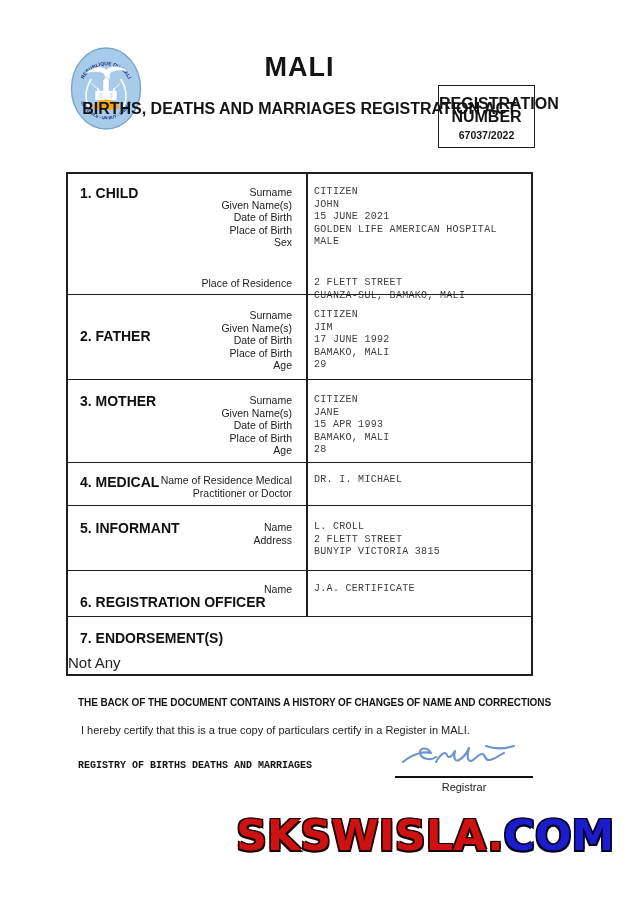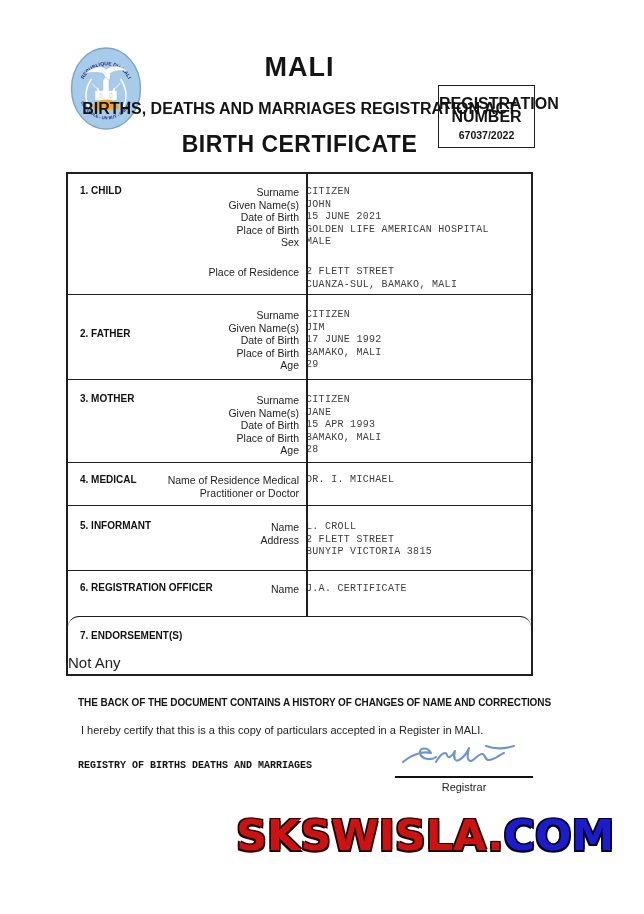--- a/index.html
+++ b/index.html
@@ -18,38 +18,38 @@
   .reg-box{position:absolute;left:438px;top:85px;width:97px;height:63px;
     border:1.5px solid #1f1f1f;box-sizing:border-box;text-align:center;}
   .reg-label{margin-top:12px;font-size:16px;font-weight:bold;line-height:12.5px;white-space:pre-line;color:#141414;}
   .reg-number{margin-top:6px;font-size:10.5px;font-weight:bold;color:#141414;}
   
   .cert-table{position:absolute;left:66px;top:172px;width:467px;
     border:2px solid #1f1f1f;box-sizing:border-box;background:#fff;}
   .row{position:relative;box-sizing:border-box;}
   .row.bt{border-top:1.5px solid #1f1f1f;}
   .vdivider{position:absolute;left:238px;top:0;bottom:0;width:1.5px;background:#1f1f1f;}
-  .sec-title{position:absolute;left:12px;font-size:10px;font-weight:bold;color:#101010;white-space:nowrap;}
+  .sec-title{position:absolute;left:12px;font-size:14px;font-weight:bold;color:#101010;white-space:nowrap;}
   .fields{box-sizing:border-box;}
   .field{display:flex;align-items:flex-start;}
-  .field.gap{margin-top:17px;}
-  .flabel{flex:none;width:238px;box-sizing:border-box;padding-right:7px;text-align:right;
+  .field.gap{margin-top:28px;}
+  .flabel{flex:none;width:238px;box-sizing:border-box;padding-right:14px;text-align:right;
     font-size:10.5px;line-height:12.6px;color:#1c1c1c;white-space:pre-line;}
-  .fvalue{padding-left:0;font-family:"Liberation Mono","DejaVu Sans Mono",monospace;
+  .fvalue{padding-left:8px;font-family:"Liberation Mono","DejaVu Sans Mono",monospace;
     font-size:10px;line-height:12.6px;color:#3d3d3d;white-space:pre-line;letter-spacing:.3px;}
   .endorse-note{position:absolute;left:0;top:37px;font-size:15px;color:#222;}
   
   .r1{height:120px;} .r2{height:85px;} .r3{height:83px;} .r4{height:43px;}
-  .r5{height:65px;} .r6{height:46px;} .r7{height:58px;border-radius:11px;}
+  .r5{height:65px;} .r6{height:46px;} .r7{height:58px;}
   .r1 .sec-title{top:11px;} .r1 .fields{padding-top:12px;}
   .r2 .sec-title{top:25px;margin-top:8px;} .r2 .fields{padding-top:14px;}
   .r3 .sec-title{top:13px;} .r3 .fields{padding-top:14px;}
   .r4 .sec-title{top:11px;} .r4 .fields{padding-top:11px;}
   .r5 .sec-title{top:14px;} .r5 .fields{padding-top:15px;}
-  .r6 .sec-title{top:11px;} .r6 .fields{padding-top:12px;}
+  .r6 .sec-title{top:23px;} .r6 .fields{padding-top:12px;}
   .r7 .sec-title{top:13px;}
   
   .back-note{position:absolute;left:78px;top:697px;font-size:10px;font-weight:bold;color:#141414;letter-spacing:-0.1px;}
   .certify-line{position:absolute;left:81px;top:724px;font-size:11px;color:#222;}
   .registry-line{position:absolute;left:78px;top:760px;font-size:10px;font-weight:bold;color:#141414;font-family:Liberation Mono, monospace;}
   .signature{position:absolute;left:398px;top:741px;width:128px;height:34px;}
   .sig-line{position:absolute;left:395px;top:776px;width:138px;height:1.5px;background:#111;}
   .registrar-label{position:absolute;left:395px;top:781px;width:138px;text-align:center;font-size:11px;color:#222;}
   
   .watermark{position:absolute;left:236px;top:810px;font-family:"DejaVu Sans",sans-serif;
@@ -88,21 +88,20 @@
     </g>
 
     <path fill="#f5a71f" d="M23,62 A13,9 0 0 1 49,62 Q36,65 23,62 Z"></path>
     <text font-size="4.2" font-weight="bold" fill="#1d2e7b" font-family="Liberation Sans, sans-serif">
       <textPath href="#arcBottom" startOffset="50%" text-anchor="middle">UN PEUPLE - UN BUT - UNE FOI</textPath>
     </text>
   </svg>
 
   <div class="country">MALI</div>
   <div class="act-line">BIRTHS, DEATHS AND MARRIAGES REGISTRATION ACT</div>
-  <div class="doc-title">BIRTH CERTIFICATE</div>
 
   <div class="reg-box">
     <div class="reg-label">REGISTRATION
 NUMBER</div>
     <div class="reg-number">67037/2022</div>
   </div>
 
   <div class="cert-table">
 
     <div class="row r1">
@@ -231,21 +230,21 @@
     </div>
 
     <div class="row r7 bt">
       <div class="sec-title">7. ENDORSEMENT(S)</div>
       <div class="endorse-note">Not Any</div>
     </div>
 
   </div>
 
   <div class="back-note">THE BACK OF THE DOCUMENT CONTAINS A HISTORY OF CHANGES OF NAME AND CORRECTIONS</div>
-  <div class="certify-line">I hereby certify that this is a this copy of particulars accepted in a Register in MALI.</div>
+  <div class="certify-line">I hereby certify that this is a true copy of particulars certify in a Register in MALI.</div>
   <div class="registry-line">REGISTRY OF BIRTHS DEATHS AND MARRIAGES</div>
 
   <svg class="signature" viewBox="0 0 128 34" xmlns="http://www.w3.org/2000/svg">
     <g stroke="#6f94cd" stroke-width="2.1" fill="none" stroke-linecap="round" stroke-linejoin="round">
       <path d="M5,21 C14,13 26,10 33,12 C29,5 21,7 22,12 C23,18 33,20 38,16"></path>
       <path d="M38,21 C43,12 48,10 49,14 C50,18 54,16 57,10 C55,17 57,21 61,19 C66,16 69,12 71,7 C69,15 69,20 73,20 C77,19 80,13 84,13 C88,13 86,19 91,19 C96,19 101,14 106,12"></path>
       <path d="M88,5 C96,8 106,8 116,5"></path>
     </g>
   </svg>
   <div class="sig-line"></div>

